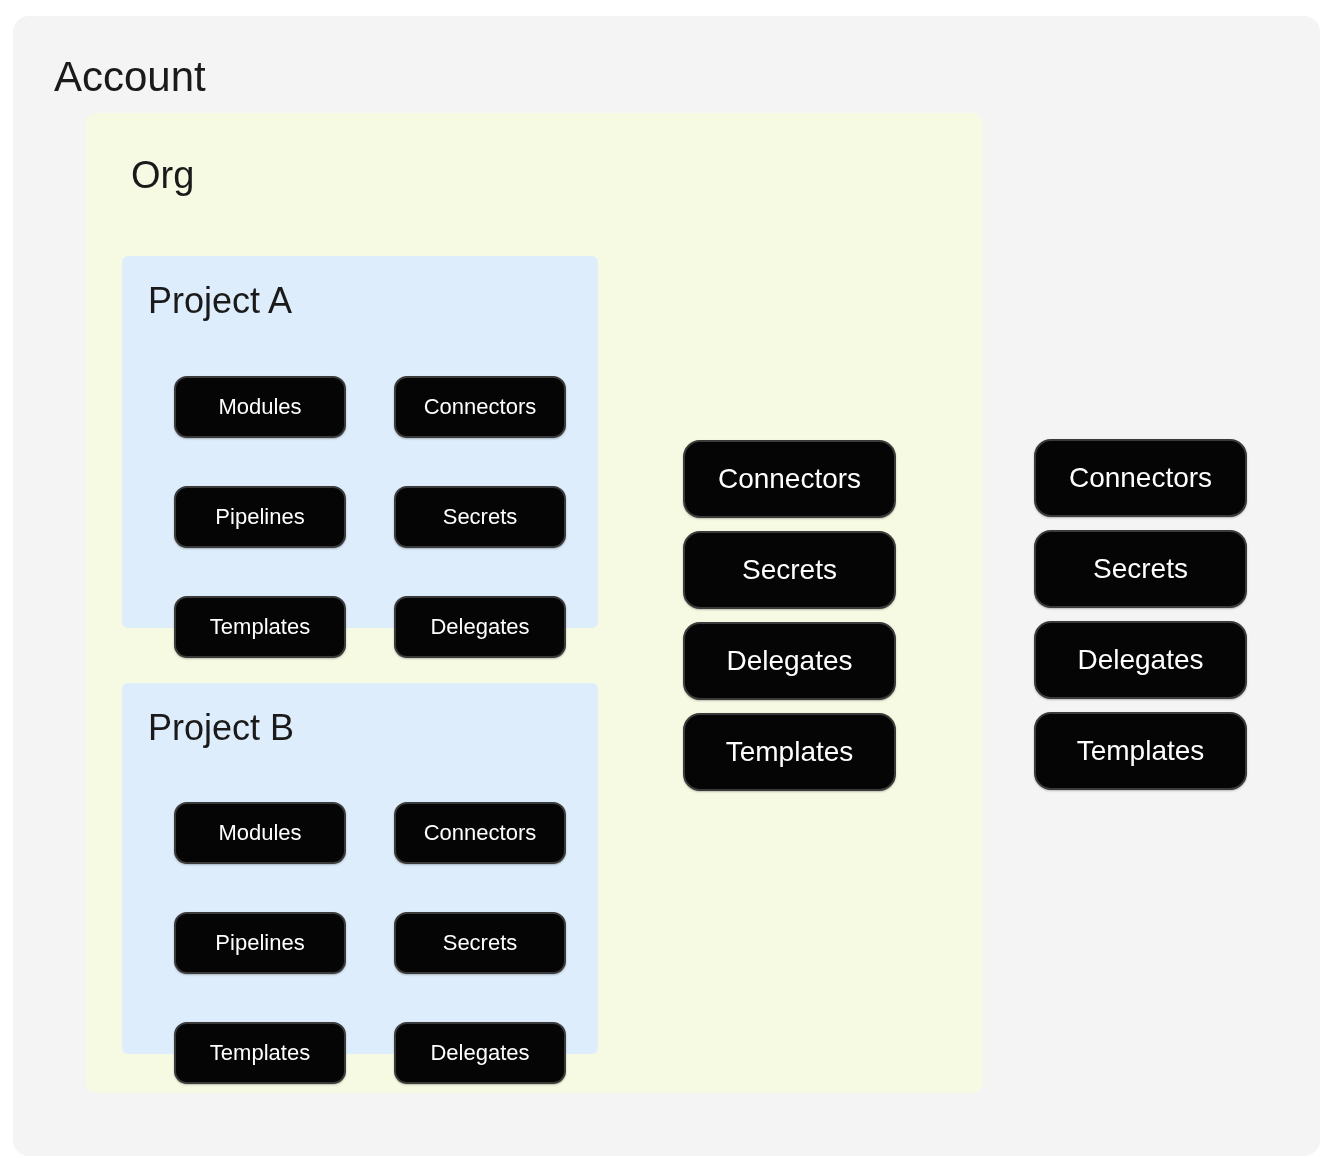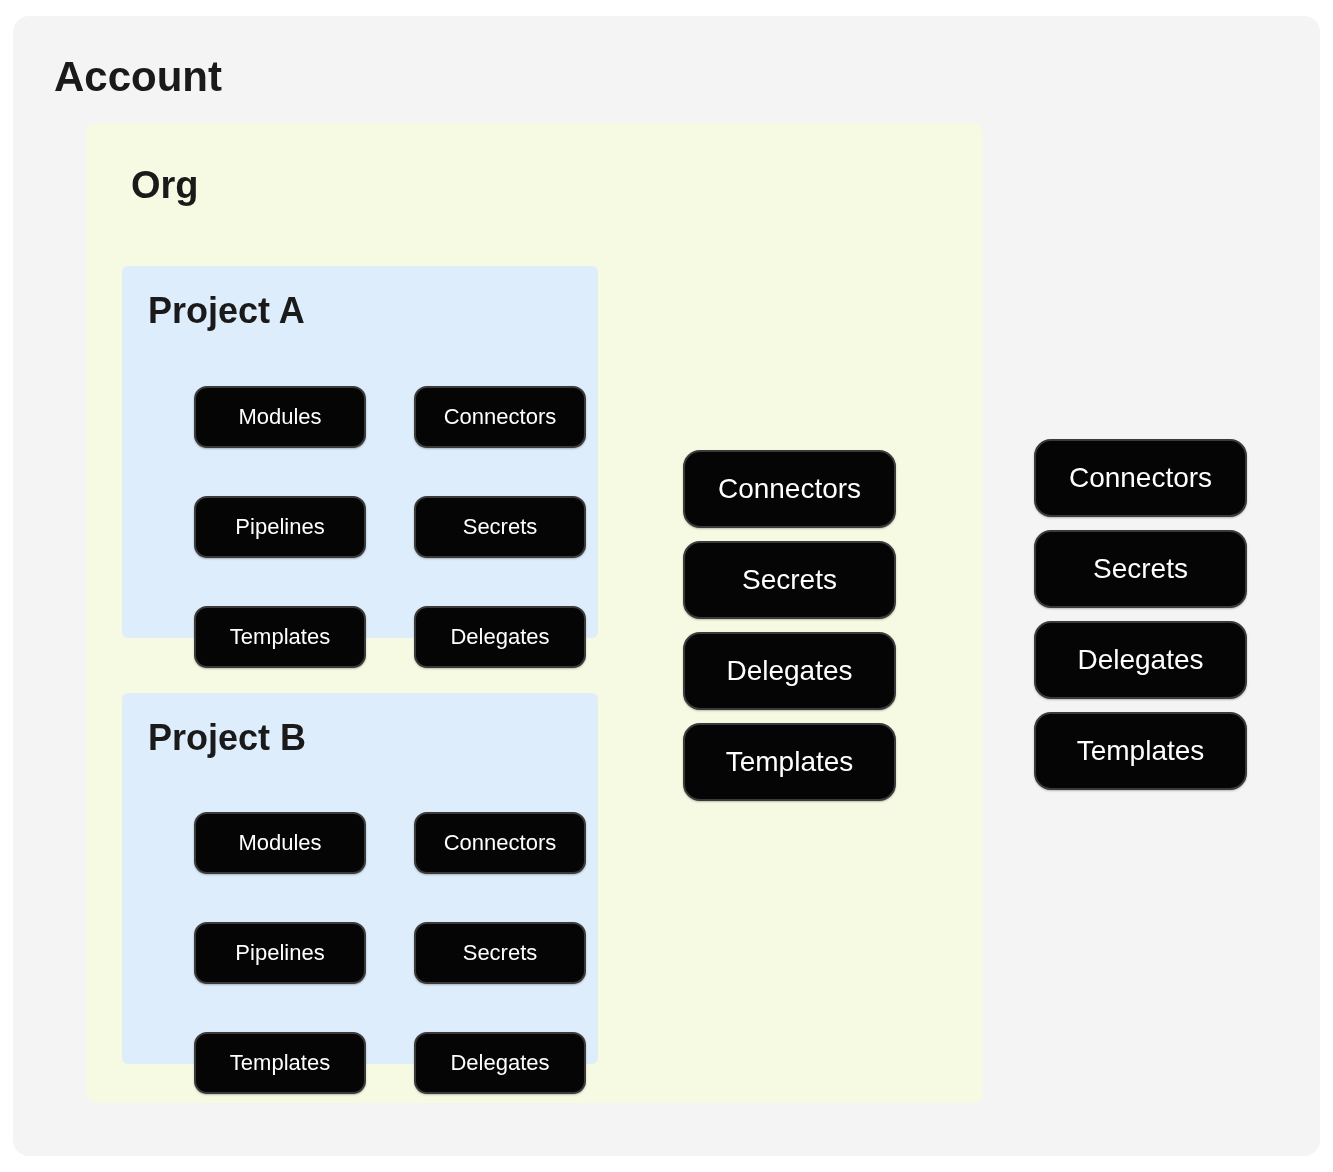--- a/index.html
+++ b/index.html
@@ -23,39 +23,37 @@
     width: 1333px;
     height: 1172px;
     background: var(--page-bg);
     overflow: hidden;
   }
   .scope-title {
     position: absolute;
     color: var(--title-text);
     line-height: 1.1;
     white-space: nowrap;
-    font-weight: bold;
   }
   
   .account {
     position: absolute;
     left: 13px; top: 16px;
     width: 1307px; height: 1140px;
     background: var(--account-bg);
     border-radius: 16px;
   }
   .account-title { left: 41px; top: 38px; font-size: 42px; }
   
   .org {
     position: absolute;
     left: 73px; top: 97px;
     width: 897px; height: 980px;
     background: var(--org-bg);
     border-radius: 10px;
-    margin-top: 10px;
   }
   .org-title { left: 45px; top: 42px; font-size: 38px; }
   
   .project {
     position: absolute;
     left: 36px;
     width: 476px; height: 372px;
     background: var(--project-bg);
     border-radius: 6px;
   }
@@ -79,21 +77,21 @@
     font-size: 22px;
   }
   .pill.lg {
     width: 213px; height: 78px;
     border: 2.5px solid var(--pill-border);
     border-radius: 17px;
     font-size: 28px;
   }
   .project-grid {
     position: absolute;
-    left: 72px; top: 120px;
+    left: 52px; top: 120px;
     display: grid;
     grid-template-columns: 172px 172px;
     column-gap: 20px;
     row-gap: 11px;
     gap: 48px;
   }
   .project-b .project-grid { top: 119px; }
   .pill-column {
     position: absolute;
     display: flex;

